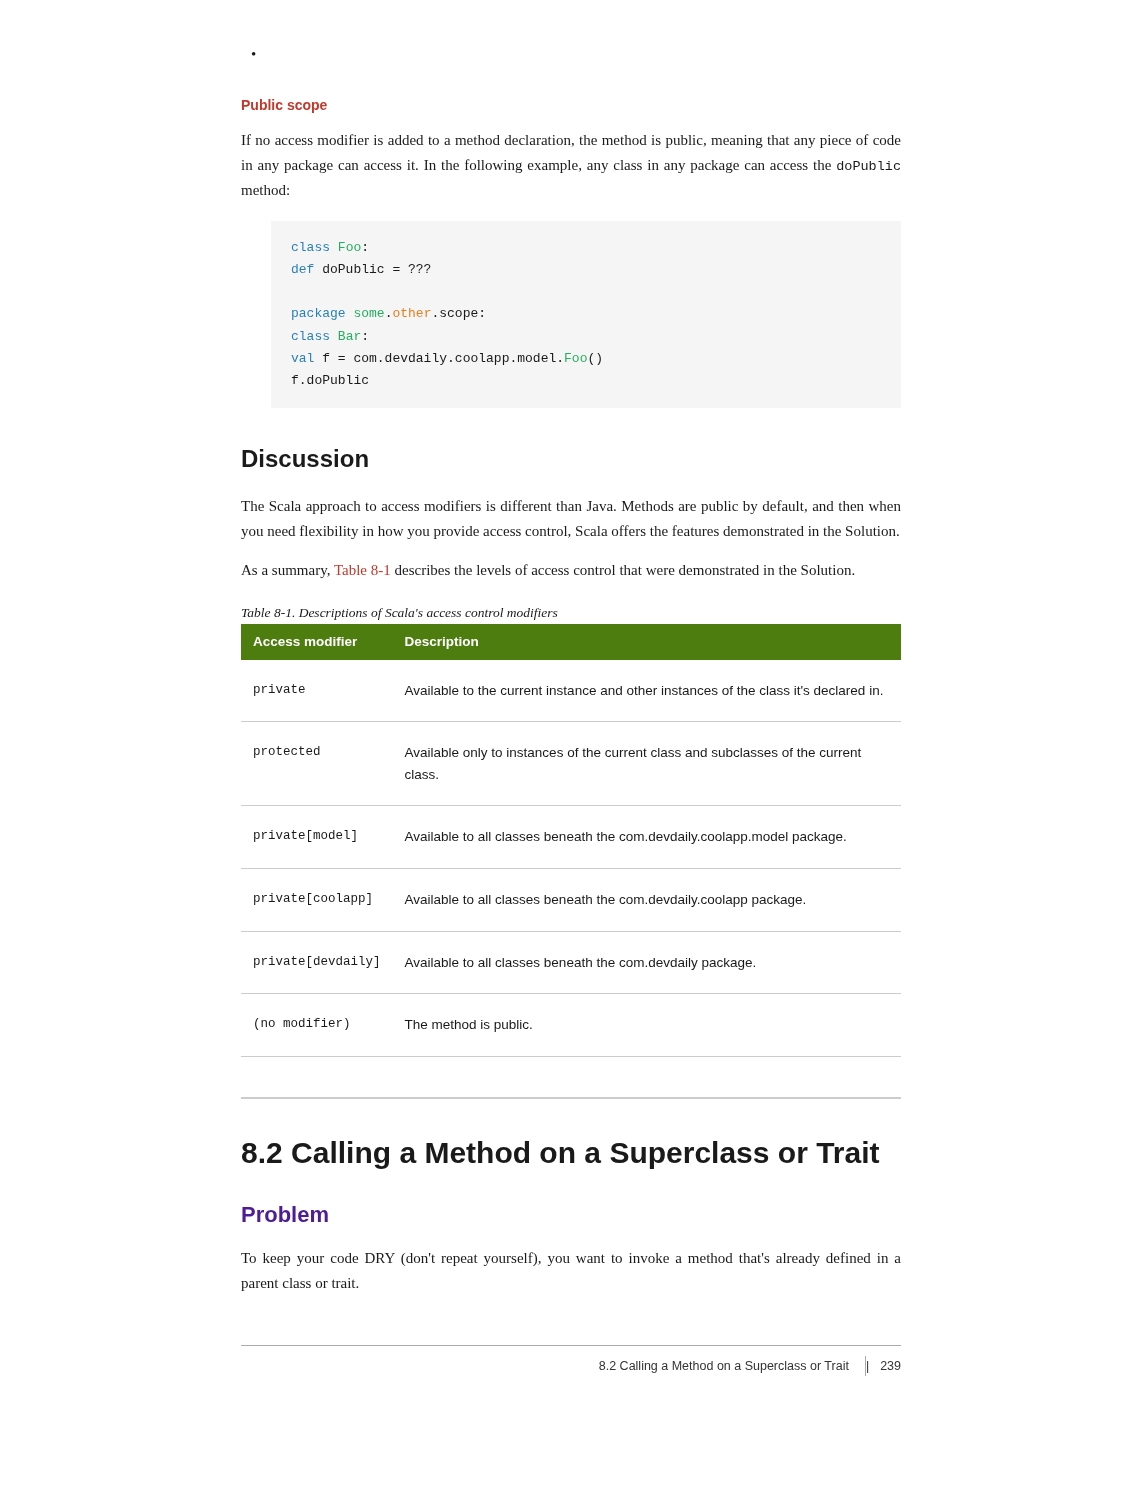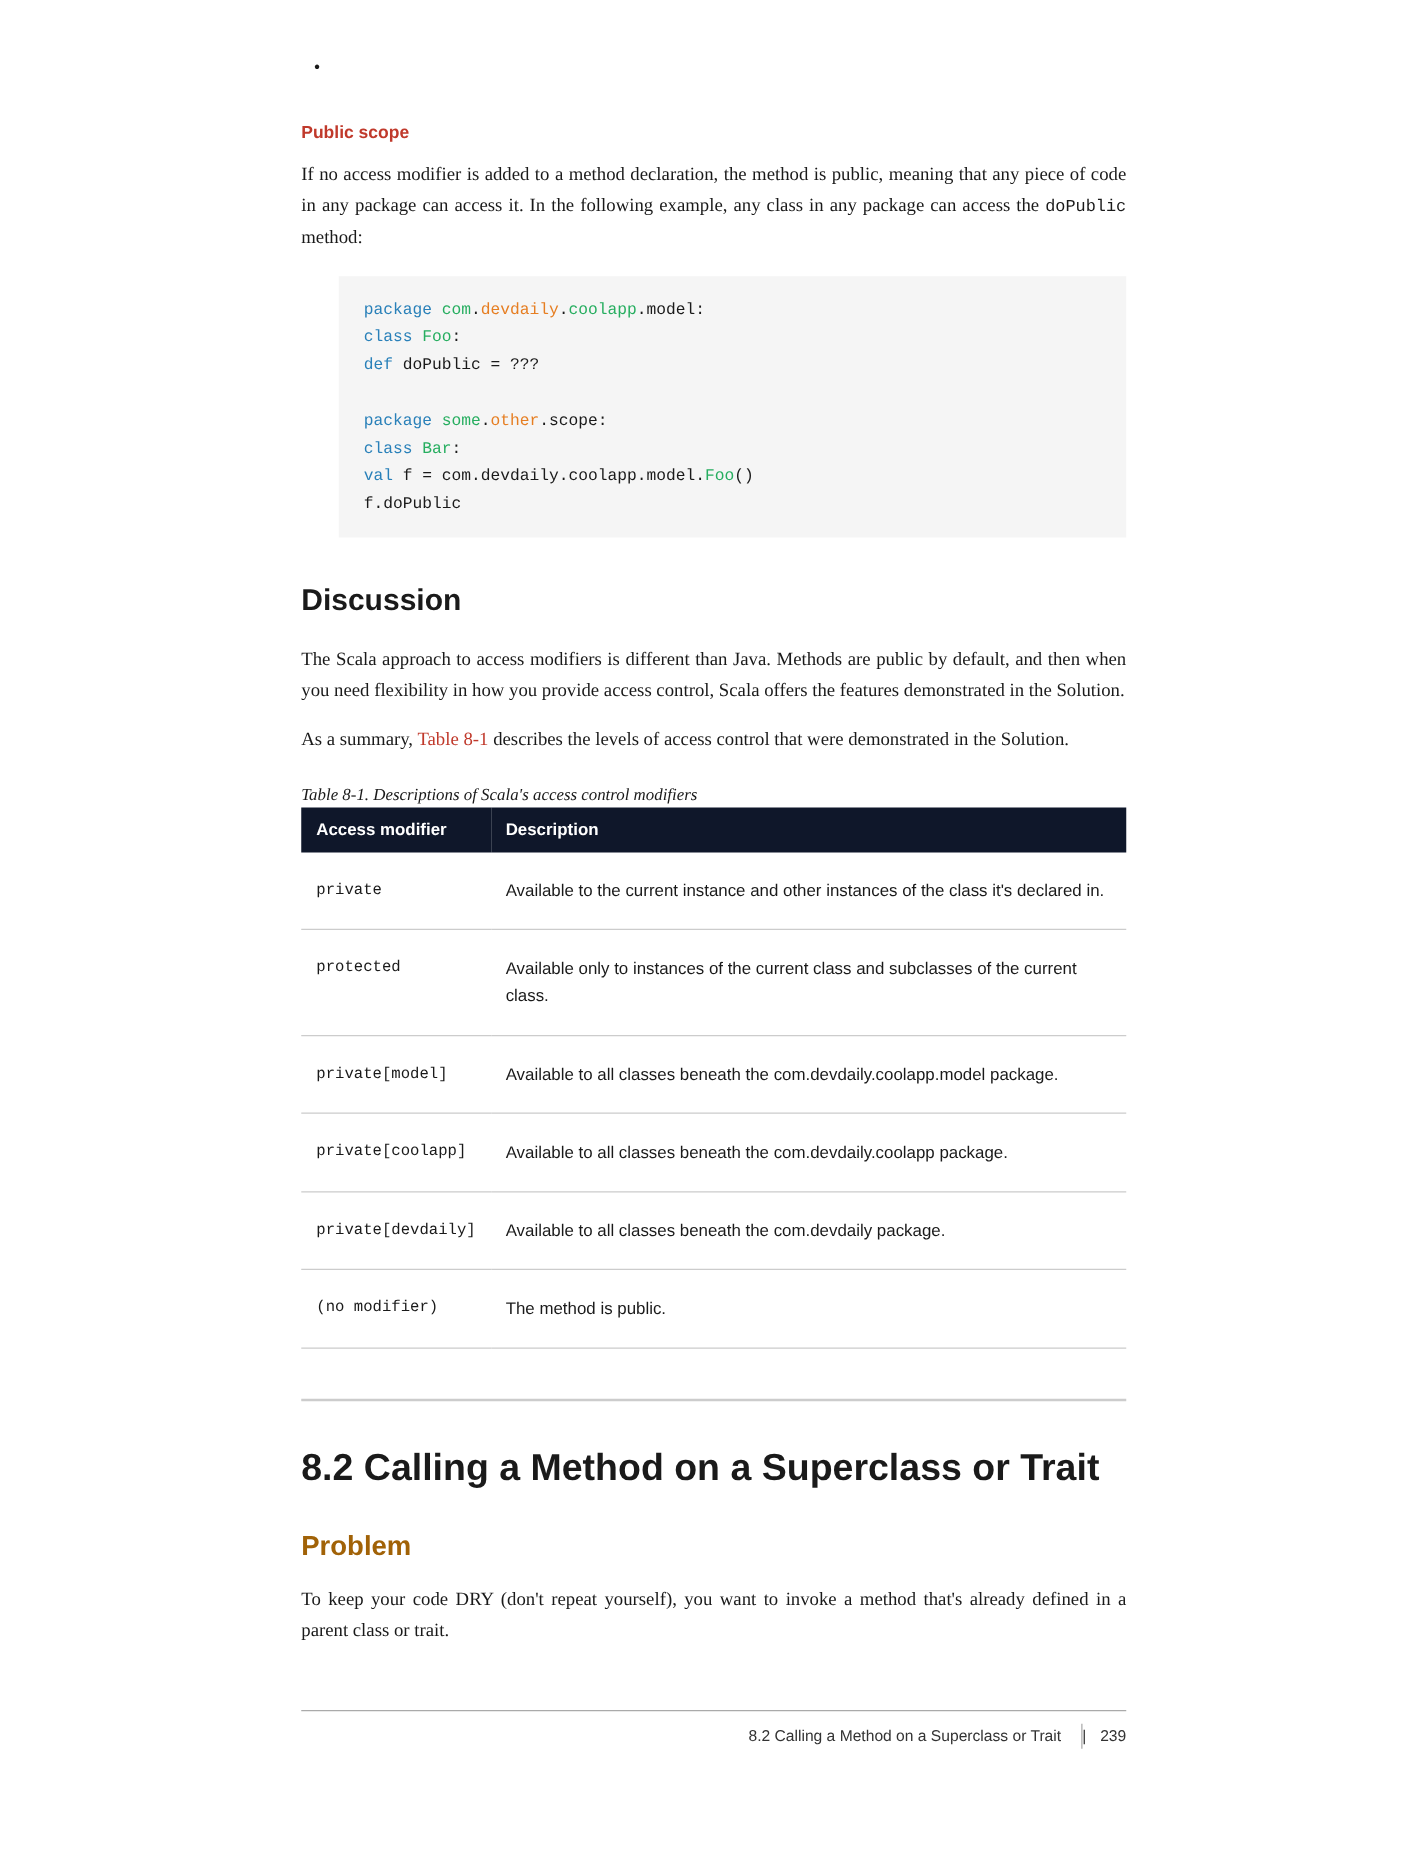--- a/index.html
+++ b/index.html
@@ -76,40 +76,40 @@
       color: #1a1a1a;
       margin-top: 40px;
       margin-bottom: 20px;
       border-top: 2px solid #ccc;
       padding-top: 30px;
     }
     .problem-heading {
       font-family: Arial, Helvetica, sans-serif;
       font-size: 22px;
       font-weight: bold;
-      color: #a16207;
+      color: #4c1d95;
       margin-top: 10px;
       margin-bottom: 14px;
     }
     .table-caption {
       font-family: Georgia, serif;
       font-size: 13.5px;
       font-style: italic;
       margin-bottom: 0;
       margin-top: 20px;
     }
     table.access-table {
       width: 100%;
       border-collapse: collapse;
       font-family: Arial, Helvetica, sans-serif;
       font-size: 13.5px;
       margin-bottom: 20px;
     }
     table.access-table thead tr {
-      background: #0f172a;
+      background: #4d7c0f;
       color: #fff;
     }
     table.access-table thead th {
       padding: 7px 12px;
       text-align: left;
       font-weight: bold;
     }
     table.access-table tbody tr {
       border-bottom: 1px solid #ccc;
     }
@@ -159,21 +159,20 @@
     </div>
   </div>
 
   <div>
     <div class="subsection-heading">Public scope</div>
     <p class="body-text">
       If no access modifier is added to a method declaration, the method is public, meaning that any piece of code in any package can access it. In the following example, any class in any package can access the <span class="inline-code">doPublic</span> method:
     </p>
 
     <div class="code-block">
-      <span class="code-line"><span class="kw-blue">package</span> <span class="kw-green">com</span>.<span class="kw-orange">devdaily</span>.<span class="kw-green">coolapp</span>.model:</span>
       <span class="code-line">    <span class="kw-blue">class</span> <span class="kw-green">Foo</span>:</span>
       <span class="code-line">        <span class="kw-blue">def</span> doPublic = ???</span>
       <span class="code-line">&nbsp;</span>
       <span class="code-line"><span class="kw-blue">package</span> <span class="kw-green">some</span>.<span class="kw-orange">other</span>.scope:</span>
       <span class="code-line">    <span class="kw-blue">class</span> <span class="kw-green">Bar</span>:</span>
       <span class="code-line">        <span class="kw-blue">val</span> f = com.devdaily.coolapp.model.<span class="kw-green">Foo</span>()</span>
       <span class="code-line">        f.doPublic</span>
     </div>
   </div>
 

